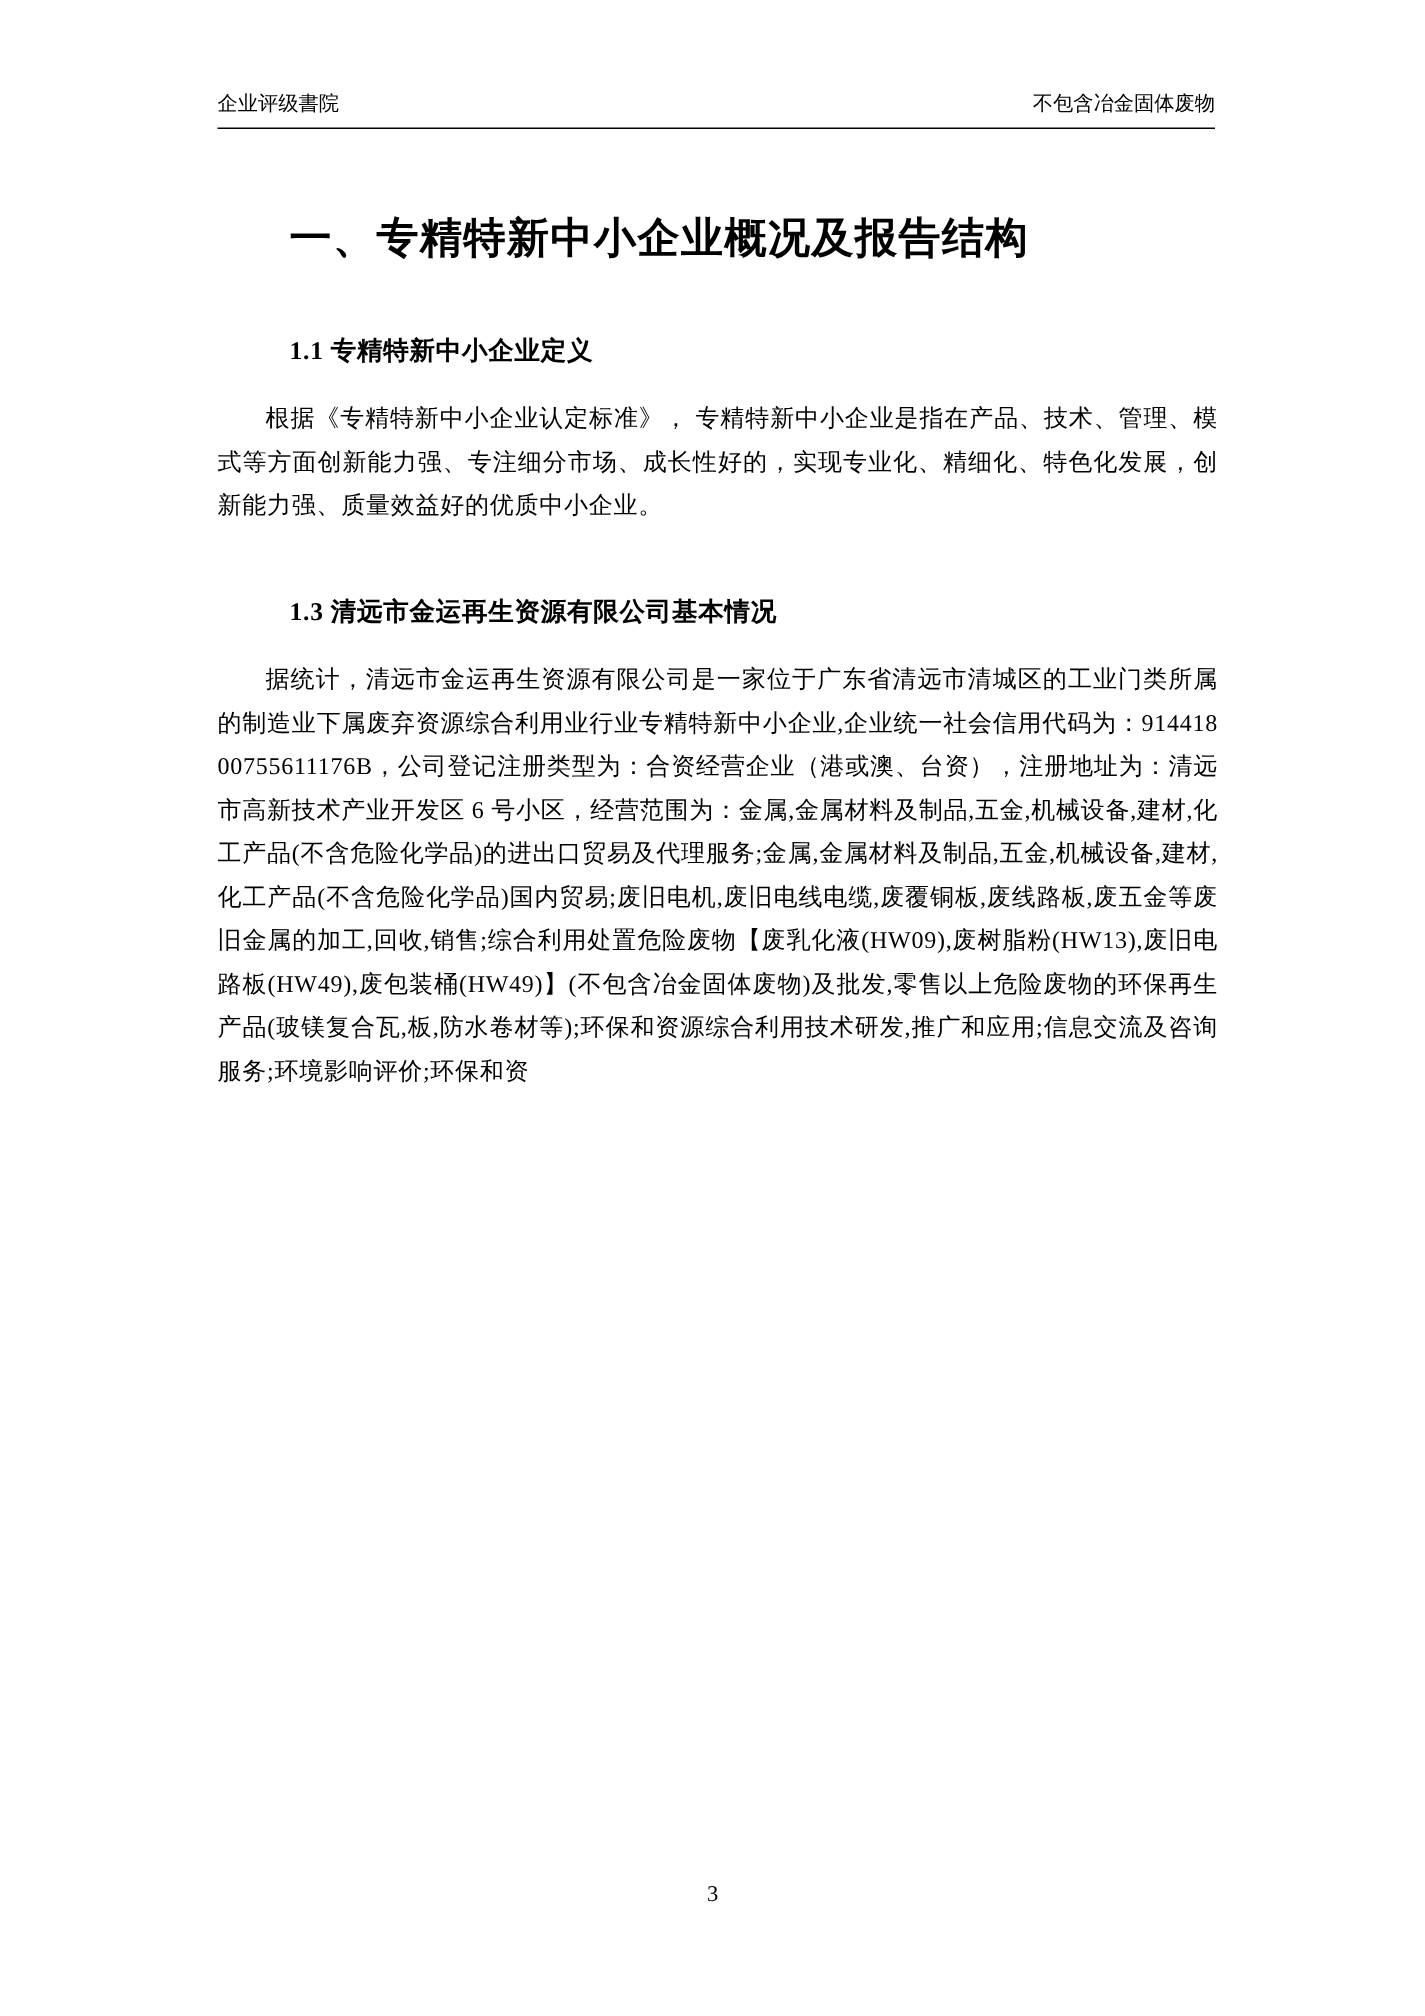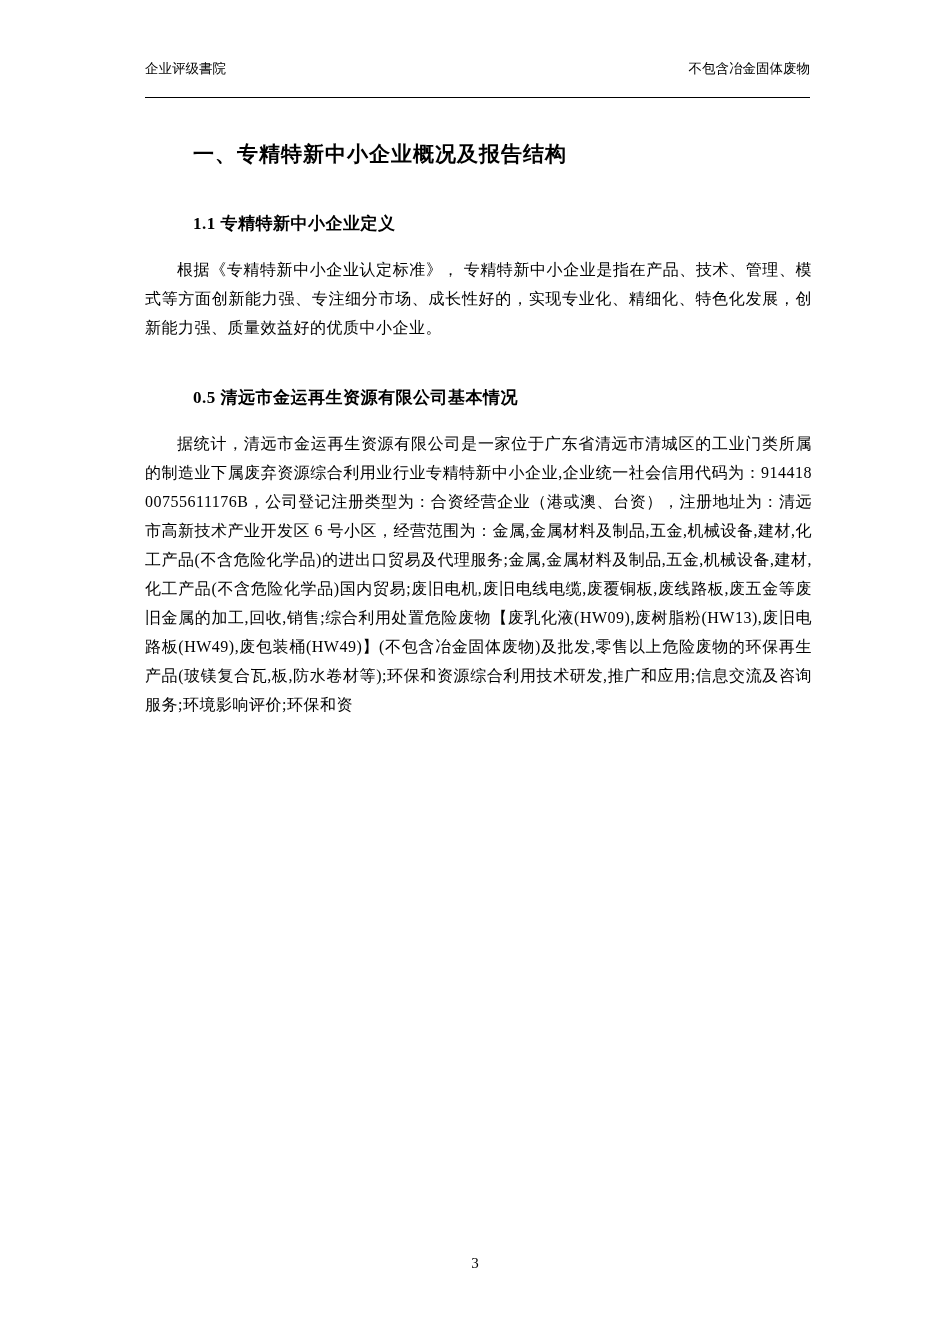--- a/index.html
+++ b/index.html
@@ -16,33 +16,33 @@
   }
   .page-header {
     position: absolute;
     top: 60px;
     left: 145px;
     right: 140px;
     display: flex;
     justify-content: space-between;
     align-items: flex-end;
     font-size: 13.5px;
-    padding-bottom: 19px;
+    padding-bottom: 7px;
     border-bottom: 1px solid #000000;
     font-family: "Liberation Serif", "DejaVu Serif", serif;
   }
   .page-body {
     position: absolute;
     top: 88px;
     left: 145px;
     right: 138px;
   }
   .heading-1 {
     margin: 52px 0 0 48px;
-    font-size: 21px;
+    font-size: 28px;
     font-weight: bold;
     font-family: "Liberation Sans", "DejaVu Sans", sans-serif;
     letter-spacing: 1px;
   }
   .heading-2 {
     margin: 44px 0 0 48px;
     font-size: 17px;
     font-weight: bold;
     font-family: "Liberation Serif", "DejaVu Serif", serif;
     letter-spacing: 0.5px;
@@ -77,21 +77,21 @@
     <span class="header-right">不包含冶金固体废物</span>
   </header>
 
   <main class="page-body">
     <h1 class="heading-1">一、专精特新中小企业概况及报告结构</h1>
 
     <h2 class="heading-2">1.1 专精特新中小企业定义</h2>
 
     <p class="para">根据《专精特新中小企业认定标准》， 专精特新中小企业是指在产品、技术、管理、模式等方面创新能力强、专注细分市场、成长性好的，实现专业化、精细化、特色化发展，创新能力强、质量效益好的优质中小企业。</p>
 
-    <h2 class="heading-2">0.5 清远市金运再生资源有限公司基本情况</h2>
+    <h2 class="heading-2">1.3 清远市金运再生资源有限公司基本情况</h2>
 
     <p class="para">据统计，清远市金运再生资源有限公司是一家位于广东省清远市清城区的工业门类所属的制造业下属废弃资源综合利用业行业专精特新中小企业,企业统一社会信用代码为：91441800755611176B，公司登记注册类型为：合资经营企业（港或澳、台资），注册地址为：清远市高新技术产业开发区 6 号小区，经营范围为：金属,金属材料及制品,五金,机械设备,建材,化工产品(不含危险化学品)的进出口贸易及代理服务;金属,金属材料及制品,五金,机械设备,建材,化工产品(不含危险化学品)国内贸易;废旧电机,废旧电线电缆,废覆铜板,废线路板,废五金等废旧金属的加工,回收,销售;综合利用处置危险废物【废乳化液(HW09),废树脂粉(HW13),废旧电路板(HW49),废包装桶(HW49)】(不包含冶金固体废物)及批发,零售以上危险废物的环保再生产品(玻镁复合瓦,板,防水卷材等);环保和资源综合利用技术研发,推广和应用;信息交流及咨询服务;环境影响评价;环保和资</p>
   </main>
 
   <footer class="page-footer">
     <span>3</span>
   </footer>
 
 </div>
 

